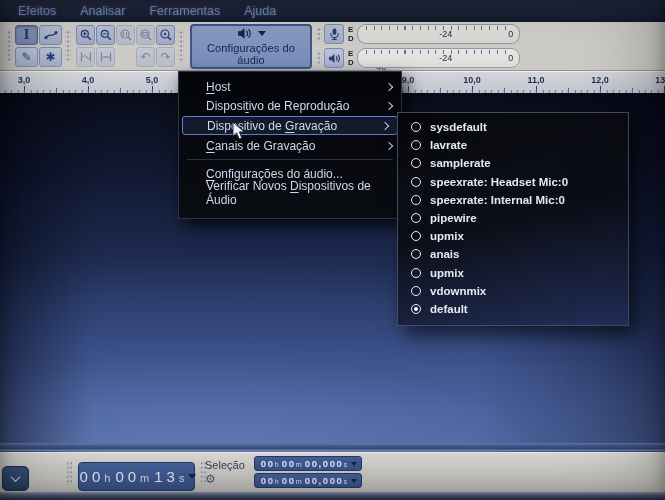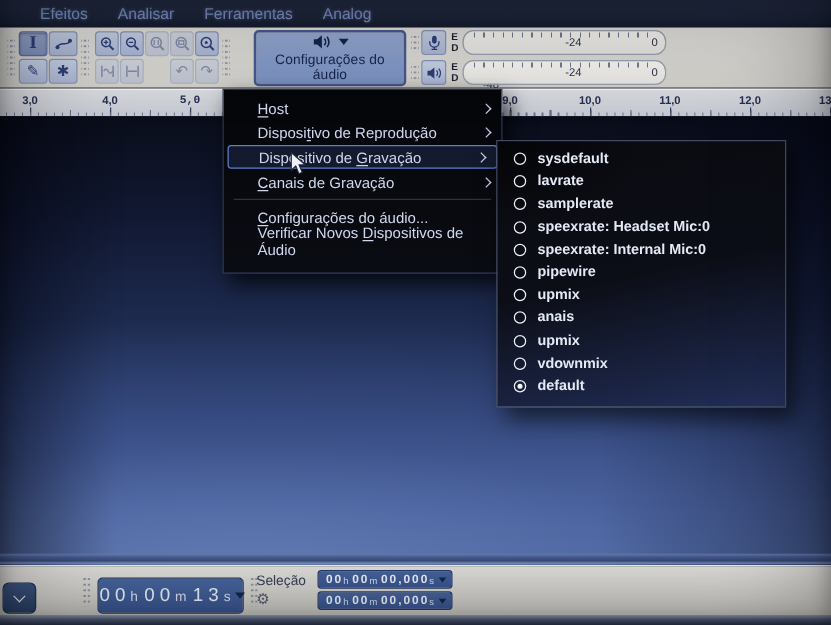--- a/index.html
+++ b/index.html
@@ -4,21 +4,21 @@
 <style>
   html,body{margin:0;padding:0;background:#000;}
   .screen{position:relative;width:665px;height:500px;overflow:hidden;
     font-family:"Liberation Sans",sans-serif;background:#07090f;}
   .screen::after{content:"";position:absolute;inset:0;pointer-events:none;z-index:30;
     box-shadow:inset 0 0 90px rgba(0,0,0,.38), inset 0 0 18px rgba(0,0,0,.35);}
 
   
   .menubar{position:absolute;top:0;left:0;right:0;height:22px;
     background:linear-gradient(#27304a 0%,#1a2236 80%,#141b2c 100%);
-    display:flex;align-items:center;gap:24px;padding-left:32px;}
+    display:flex;align-items:center;gap:24px;padding-left:18px;}
   .mi{color:#7e92c4;font-size:12.5px;text-shadow:0 0 3px rgba(110,135,200,.6);filter:blur(.3px);}
 
   
   .dock{position:absolute;top:22px;left:0;right:0;height:49px;box-sizing:border-box;
     background:linear-gradient(#e0dfdb,#cfcec9);border-bottom:1px solid #97979a;
     display:flex;align-items:center;padding-left:3px;}
   .grip{width:6px;height:32px;margin:0 3px;flex:none;
     background-image:radial-gradient(circle,#8d95a8 0.9px,transparent 1.1px);
     background-size:3.5px 4.5px;background-position:center;}
   .grip.sm{height:16px;margin:0 2px;}
@@ -27,21 +27,21 @@
     justify-content:center;padding:0;font-size:12px;line-height:1;}
   .tb.on{background:linear-gradient(#96a5ca,#7f90bd);border-color:#5d6da0;box-shadow:inset 0 1px 2px rgba(20,30,70,.4);}
   .tb.dim{opacity:.5;}
   .tools{display:grid;grid-template-columns:23px 23px;grid-auto-rows:21px;gap:1px;}
   .tools .tb{width:23px;height:20px;}
   .edit{display:grid;grid-template-columns:repeat(5,19px);grid-auto-rows:21px;gap:1px;margin-left:2px;}
   .edit .tb{width:19px;height:20px;font-size:11px;}
   .ibeam{font-family:"DejaVu Serif",serif;font-weight:bold;font-size:13px;}
   .glyph{font-size:12px;}
 
-  .audio-setup{box-sizing:border-box;margin-left:16px;width:122px;height:45px;flex:none;
+  .audio-setup{box-sizing:border-box;margin-left:3px;width:122px;height:45px;flex:none;
     border:2px solid #47598e;border-radius:4px;cursor:default;
     background:linear-gradient(#96a9d1 0%,#8399c6 55%,#7b91c0 100%);
     display:flex;flex-direction:column;align-items:center;justify-content:center;gap:2px;padding:12px;}
   .as-top{display:flex;align-items:center;gap:6px;color:#16254d;}
   .caret{width:0;height:0;border-left:4px solid transparent;border-right:4px solid transparent;
     border-top:5px solid #16254d;}
   .as-label{font-size:11px;color:#16254d;letter-spacing:.1px;}
 
   .meters{margin-left:2px;display:flex;flex-direction:column;gap:2px;}
   .meter-row{display:flex;align-items:center;height:22px;}
@@ -135,21 +135,21 @@
 </style>
 </head>
 <body>
 
 <div class="screen">
 
   <div class="menubar" id="menubar">
       <span class="mi">Efeitos</span>
       <span class="mi">Analisar</span>
       <span class="mi">Ferramentas</span>
-      <span class="mi">Analog</span>
+      <span class="mi">Ajuda</span>
     </div>
 
   <div class="dock">
     <span class="grip"></span>
     <div class="tools">
       <button class="tb on">
           <span class="ibeam">I</span>
         </button>
       <button class="tb">
         <svg width="14" height="12" viewBox="0 0 14 12">
@@ -279,21 +279,21 @@
         </span>
       </div>
     </div>
   </div>
 
   <div class="ruler" id="ruler">
       <span class="rlabel" style="left: 24px;">3,0</span>
       <span class="rtick" style="left: 24px;"></span>
       <span class="rlabel" style="left: 88px;">4,0</span>
       <span class="rtick" style="left: 88px;"></span>
-      <span class="rlabel" style="left: 152px; font-family: Liberation Mono, monospace;">5,0</span>
+      <span class="rlabel" style="left: 152px;">5,0</span>
       <span class="rtick" style="left: 152px;"></span>
       <span class="rlabel" style="left: 216px;">6,0</span>
       <span class="rtick" style="left: 216px;"></span>
       <span class="rlabel" style="left: 280px;">7,0</span>
       <span class="rtick" style="left: 280px;"></span>
       <span class="rlabel" style="left: 344px;">8,0</span>
       <span class="rtick" style="left: 344px;"></span>
       <span class="rlabel" style="left: 408px;">9,0</span>
       <span class="rtick" style="left: 408px;"></span>
       <span class="rlabel" style="left: 472px;">10,0</span>

